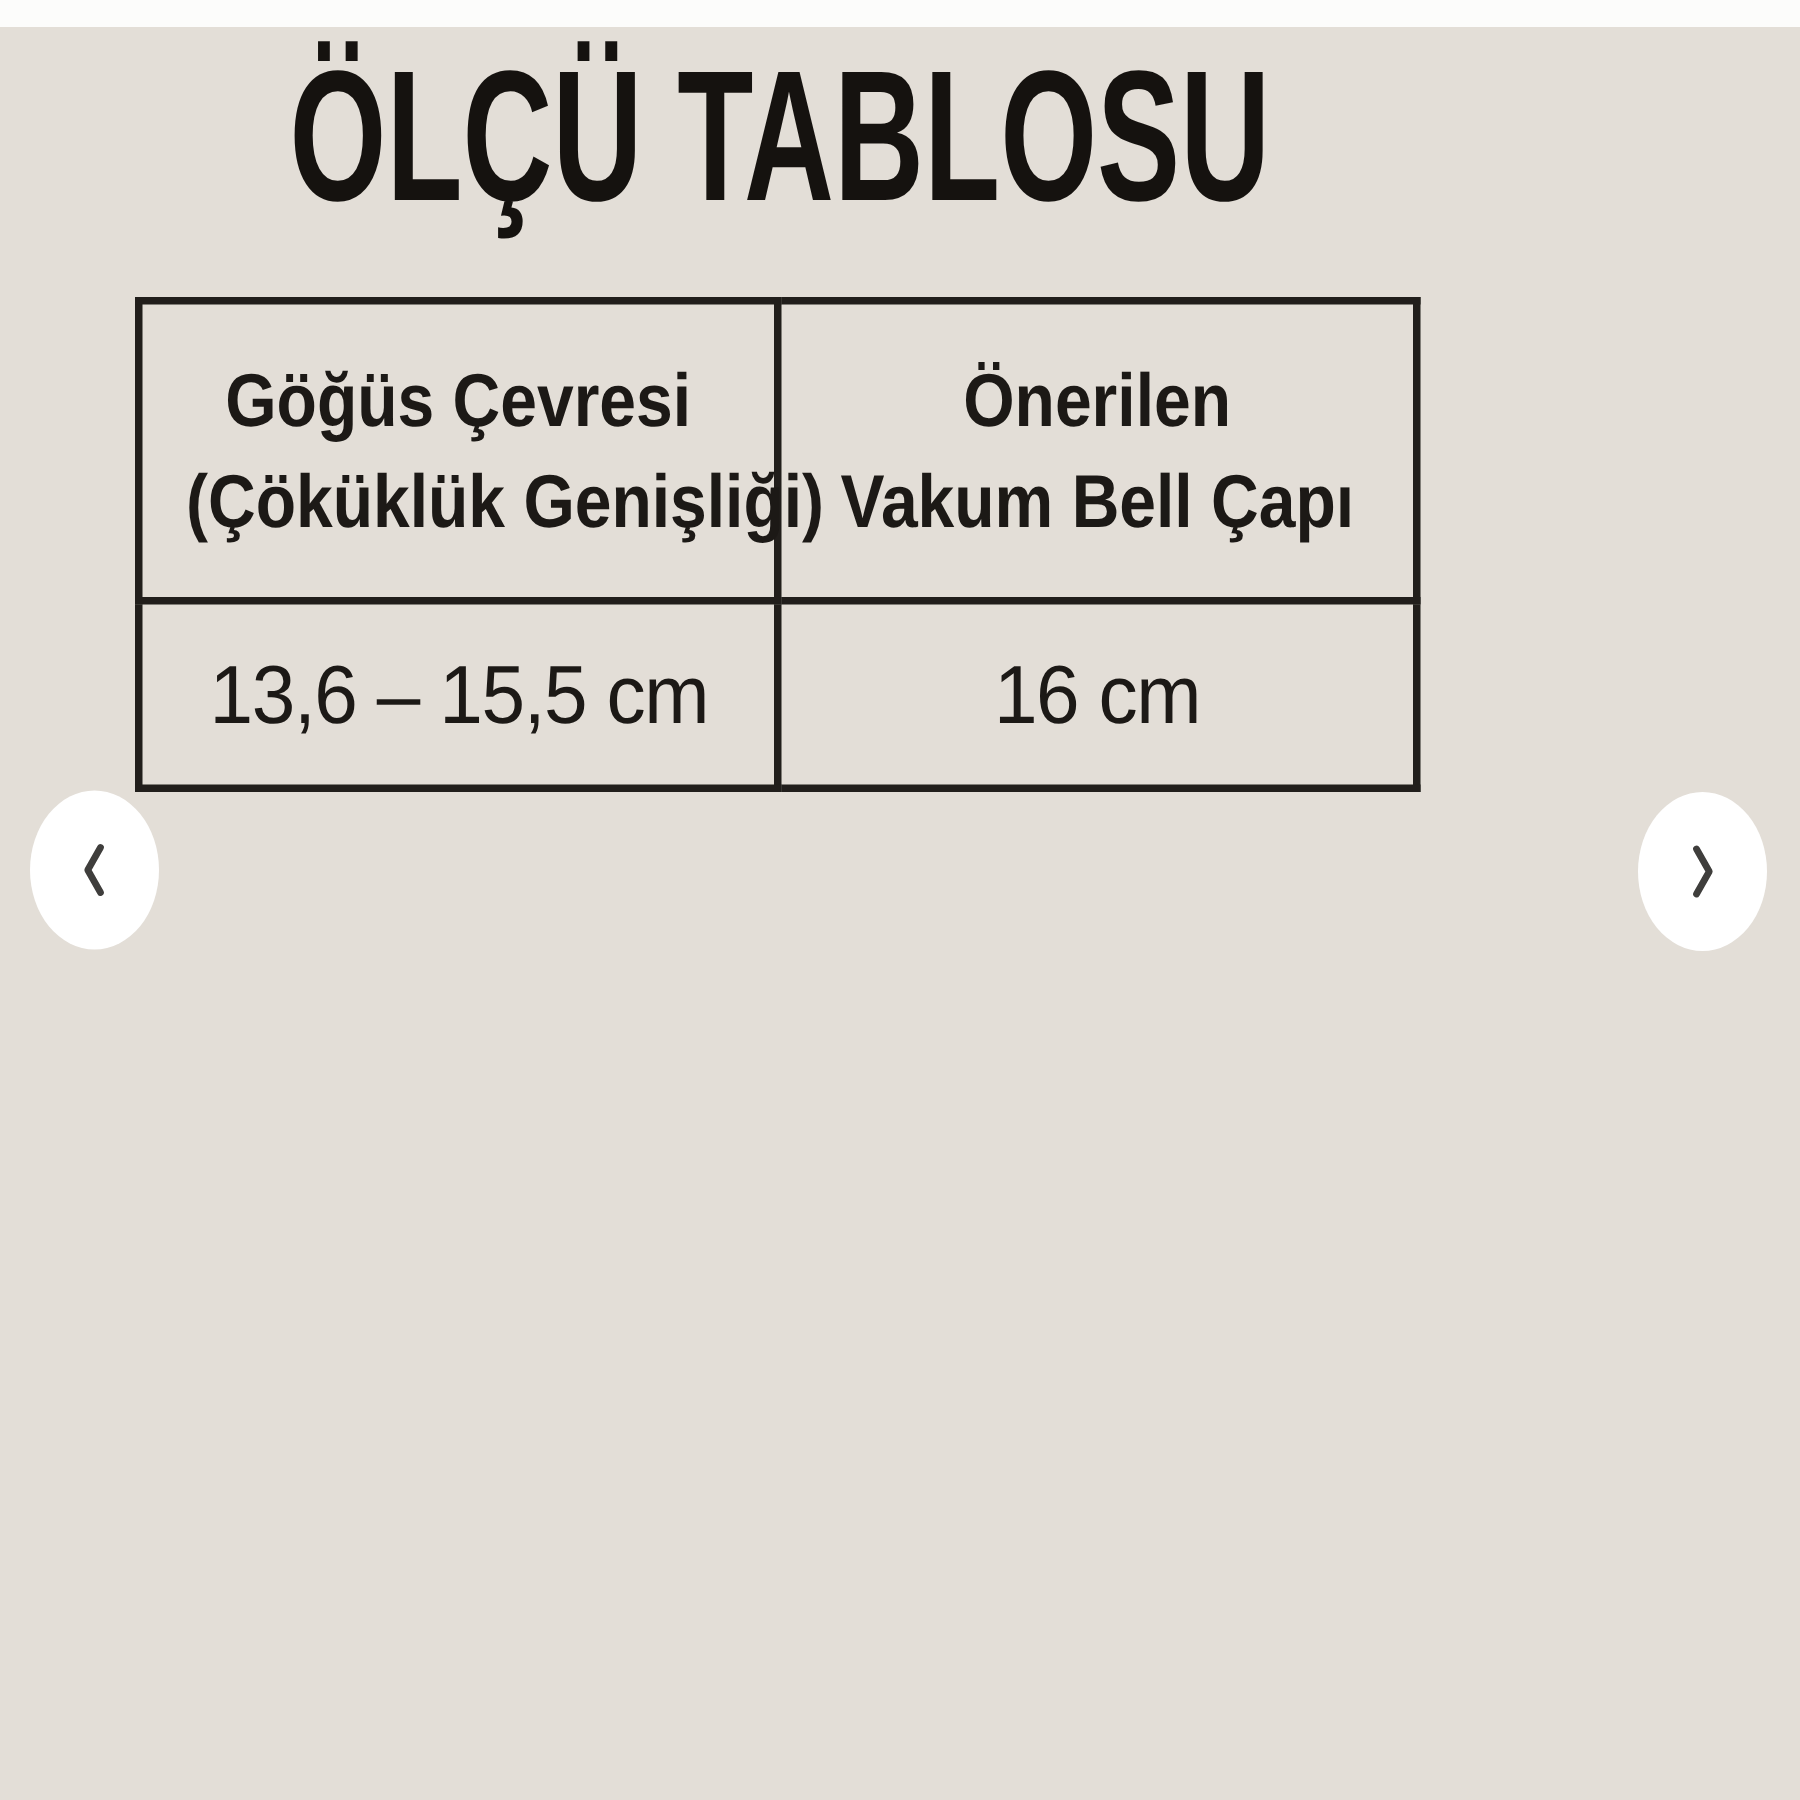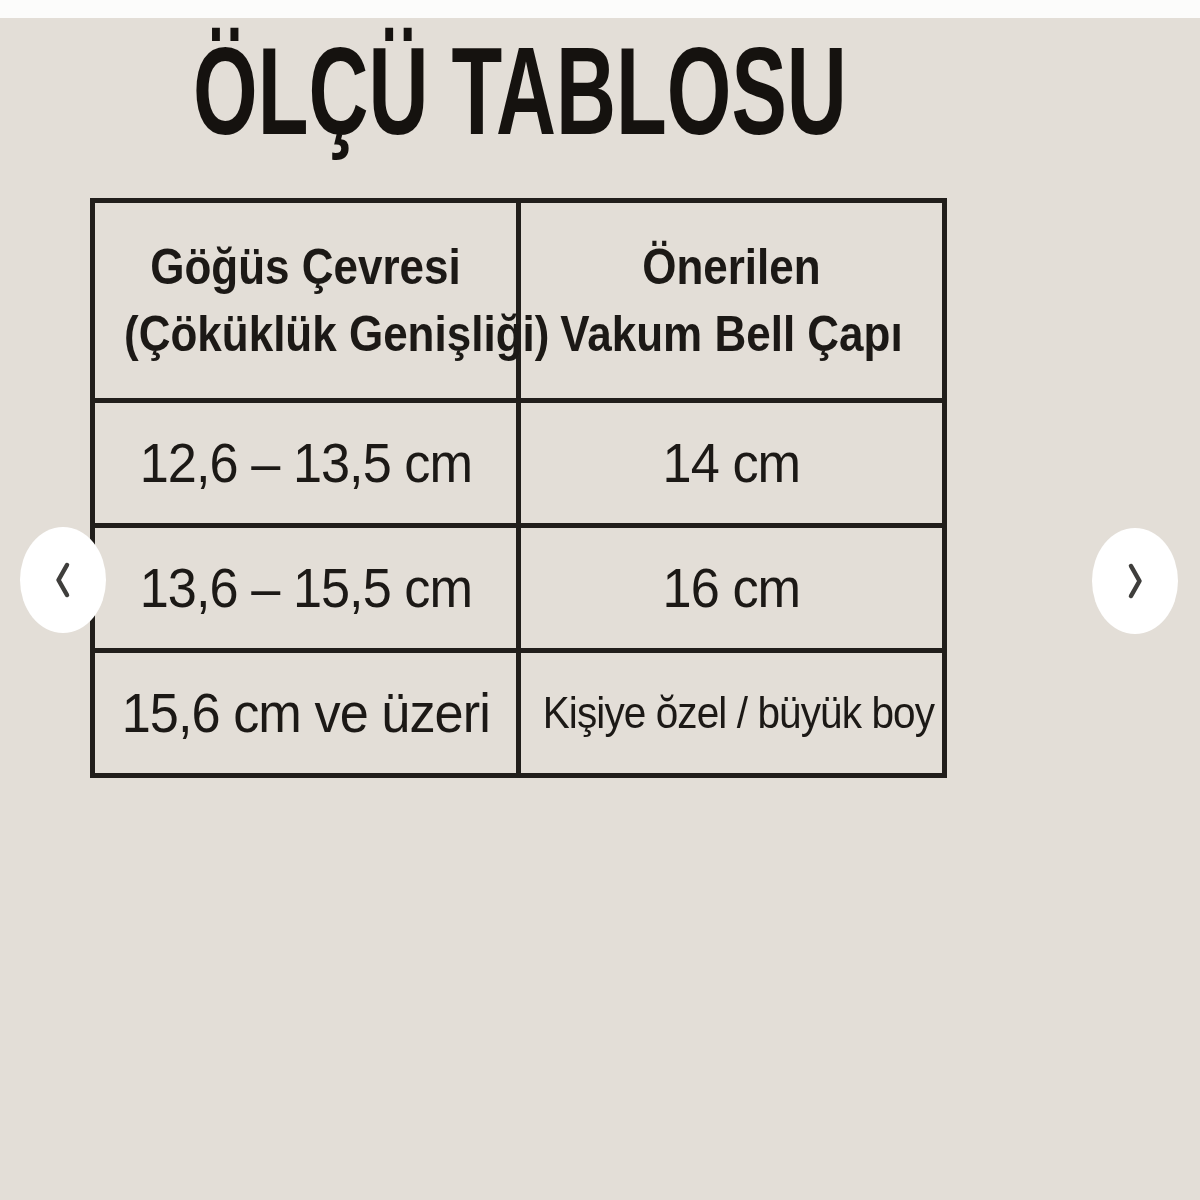--- a/index.html
+++ b/index.html
@@ -112,30 +112,22 @@
       <th>
         <div class="hdr-line"><span class="cnd">Göğüs Çevresi</span></div>
         <div class="hdr-line"><span class="cnd">(Çöküklük Genişliği)</span></div>
       </th>
       <th>
         <div class="hdr-line"><span class="cnd">Önerilen</span></div>
         <div class="hdr-line"><span class="cnd">Vakum Bell Çapı</span></div>
       </th>
     </tr>
     <tr>
-      <td><span class="cell-text">12,6 – 13,5 cm</span></td>
-      <td><span class="cell-text">14 cm</span></td>
-    </tr>
-    <tr>
       <td><span class="cell-text">13,6 – 15,5 cm</span></td>
       <td><span class="cell-text">16 cm</span></td>
-    </tr>
-    <tr>
-      <td><span class="cell-text">15,6 cm ve üzeri</span></td>
-      <td><span class="cell-text small">Kişiye ŏzel / büyük boy</span></td>
     </tr>
   </tbody>
 </table>
 
 <button class="carousel-btn prev" aria-label="Previous">
   <span>
     <svg class="chevron" width="24" height="48" viewBox="0 0 24 48" fill="none">
       <path d="M16 9 L7.5 24 L16 39" stroke="#3f3e3c" stroke-width="4.5" stroke-linecap="round" stroke-linejoin="round" fill="none"></path>
     </svg>
   </span>

